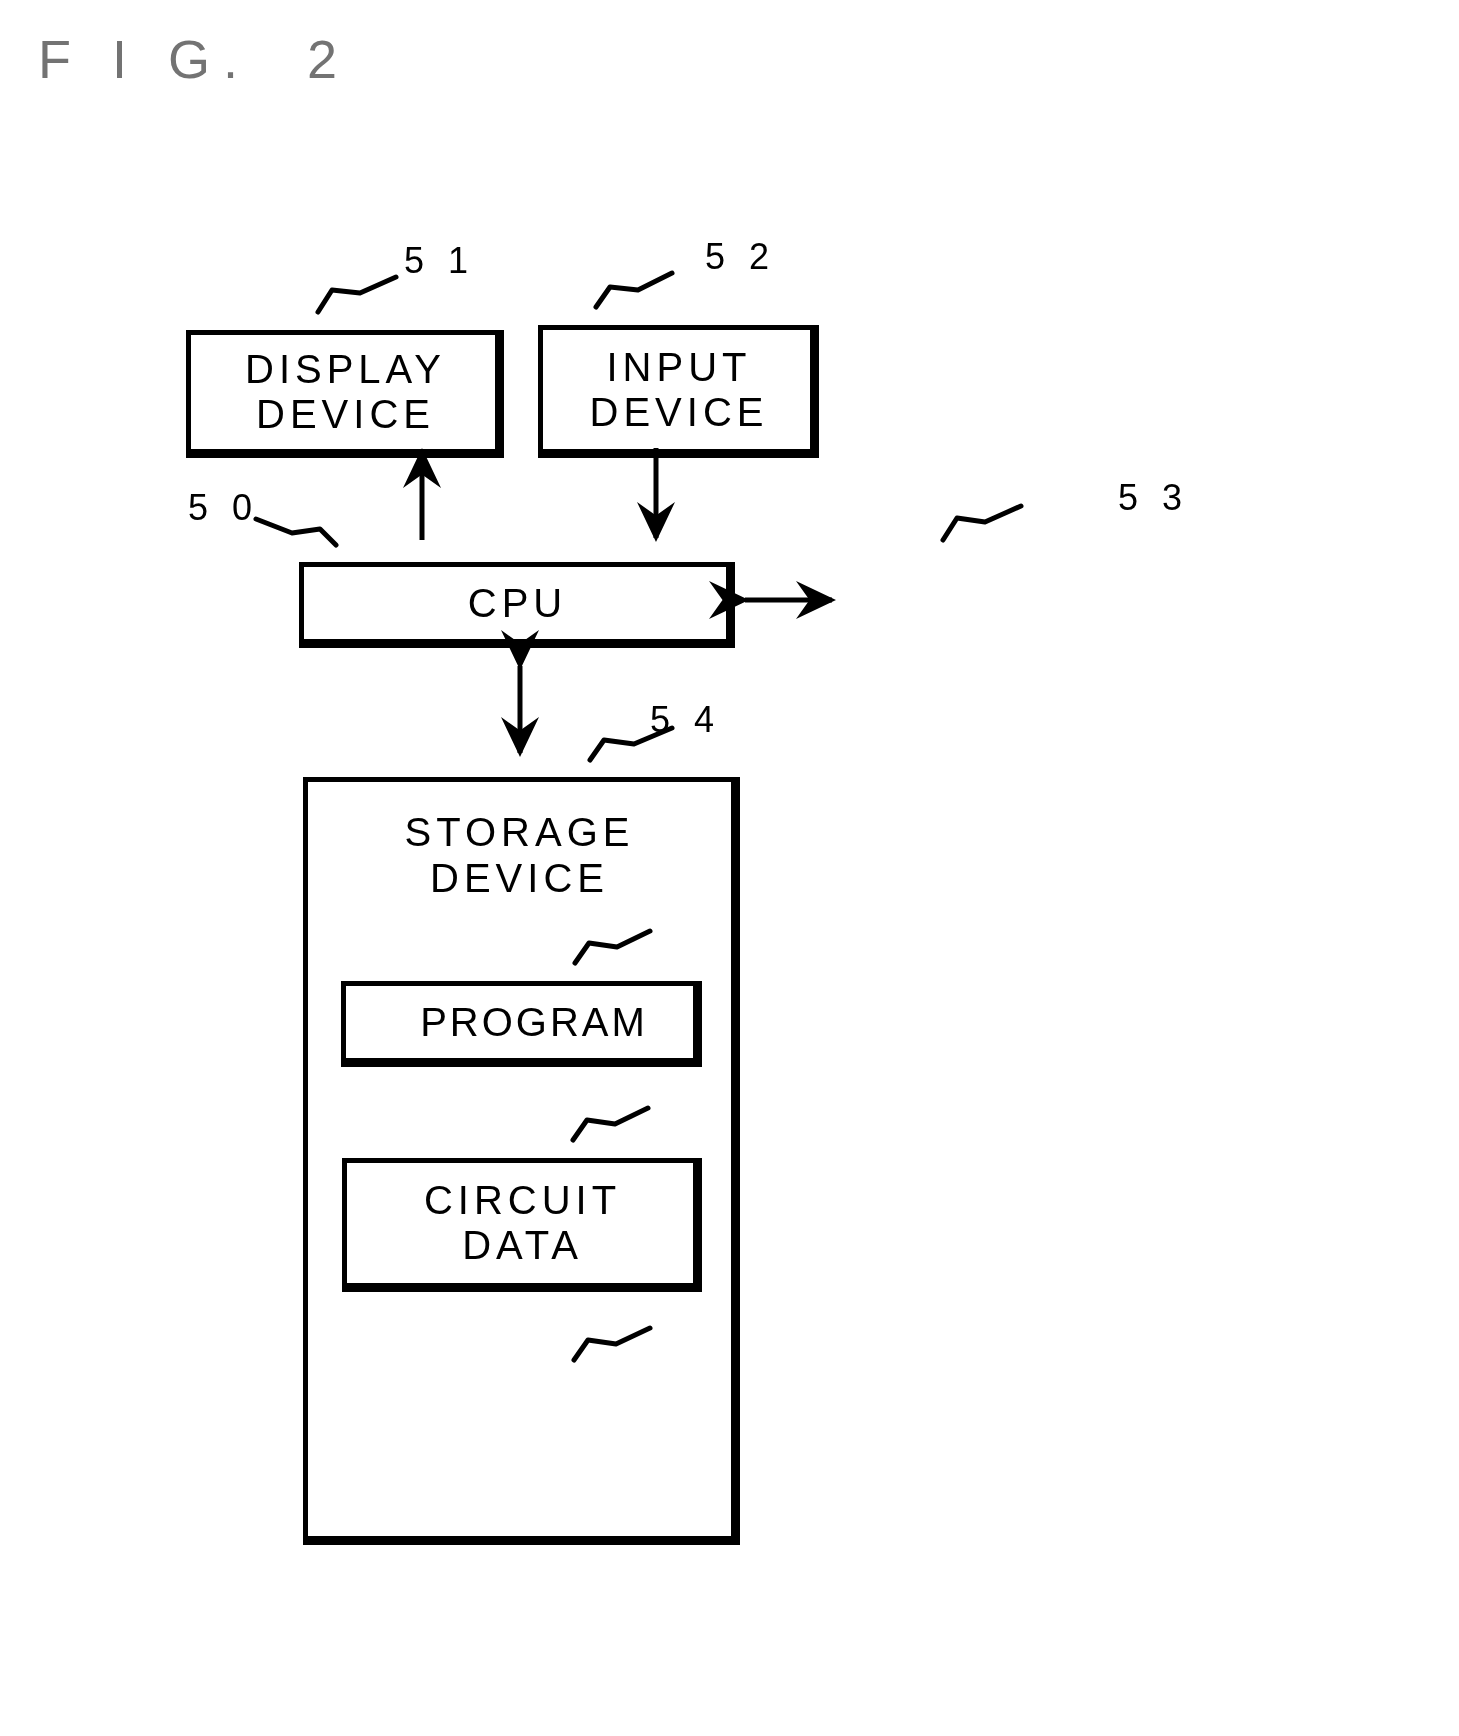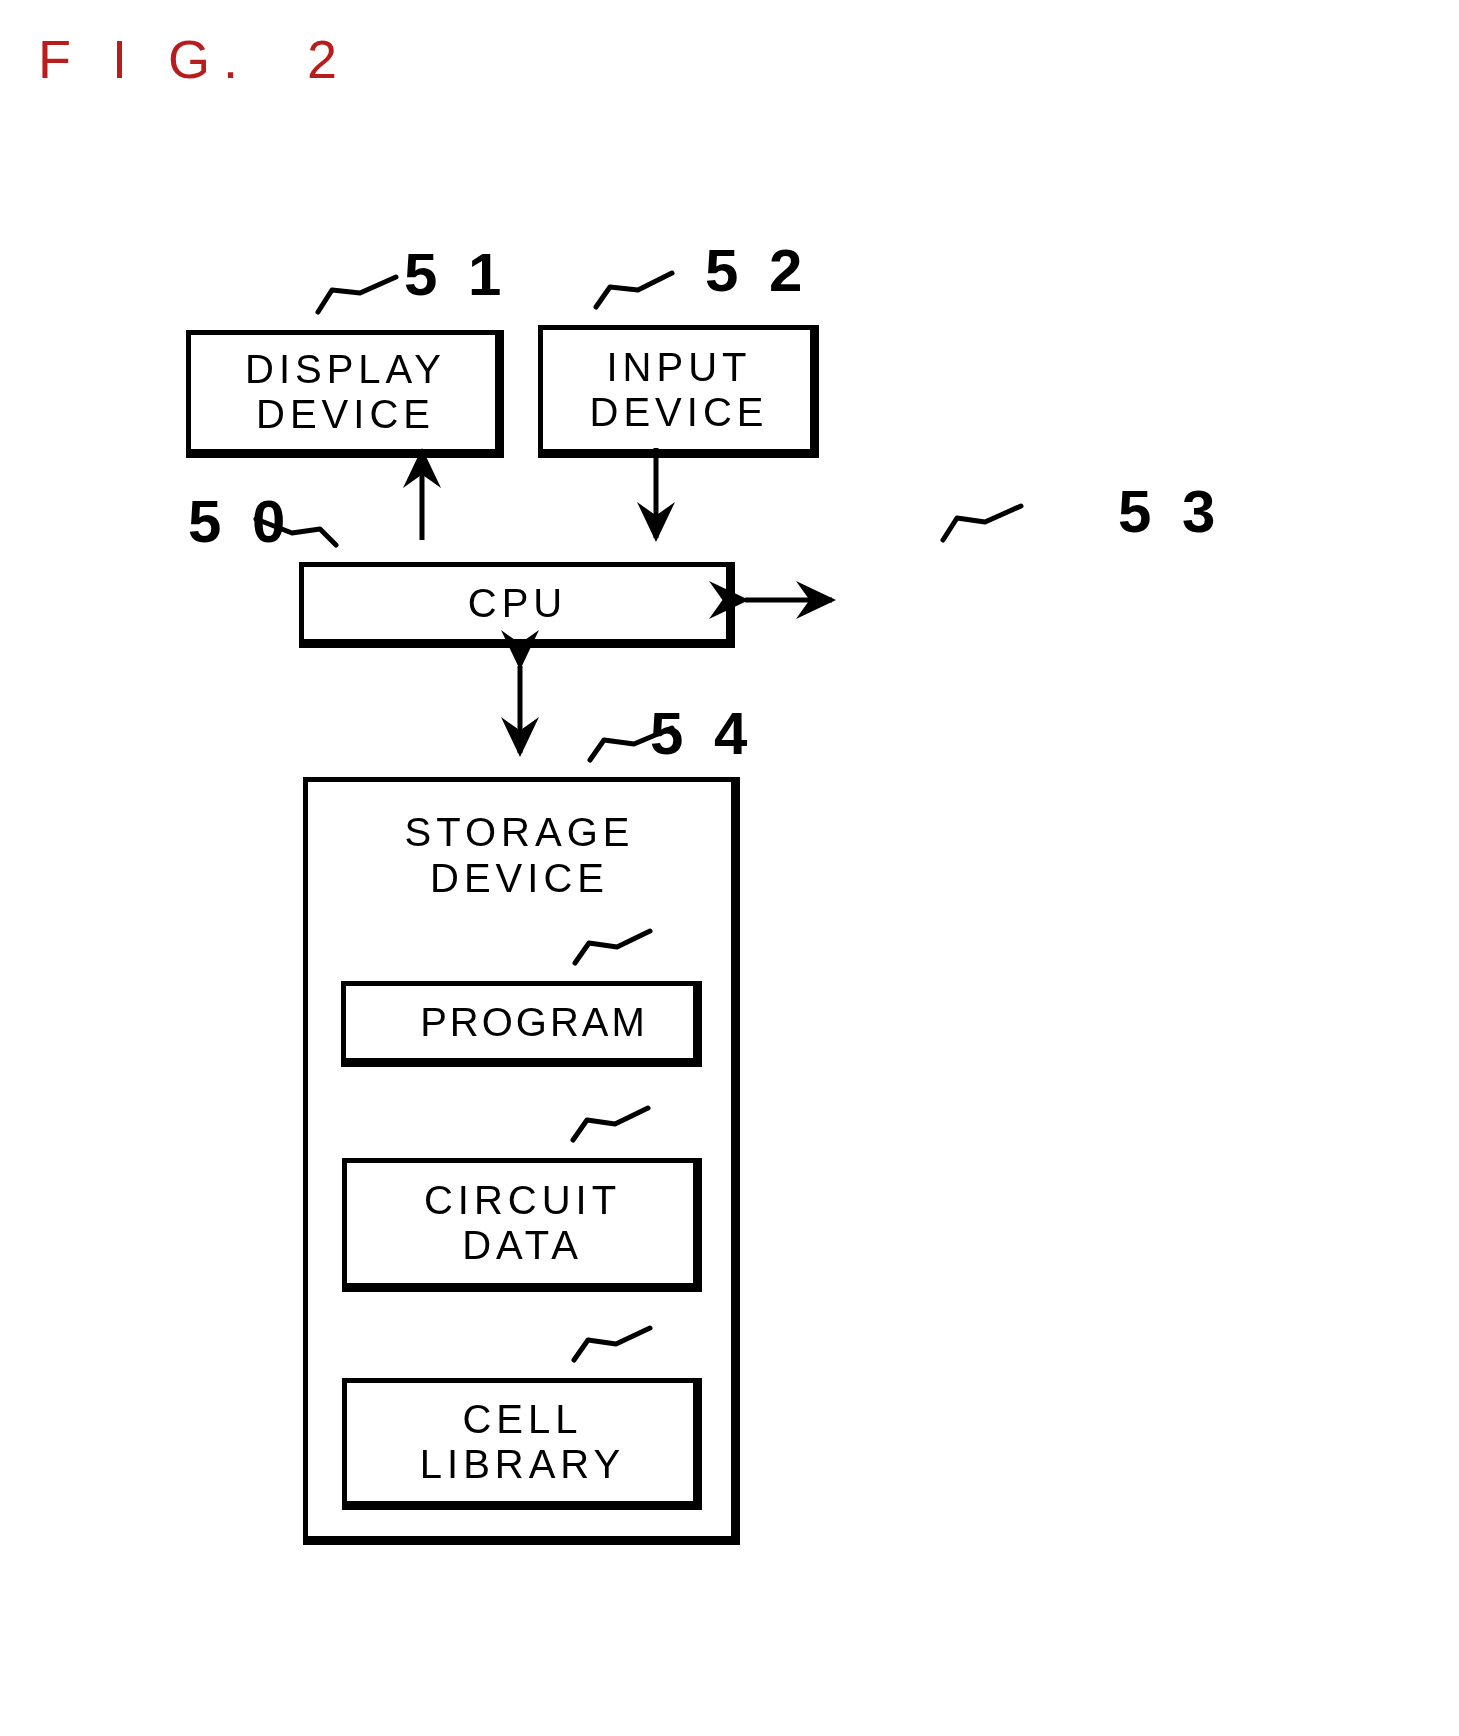--- a/index.html
+++ b/index.html
@@ -19,21 +19,21 @@
   }
 
   
   .fig-title {
     position: absolute;
     left: 38px;
     top: 28px;
     font-size: 54px;
     letter-spacing: 13px;
     font-weight: 400;
-    color: #b91c1c;
+    color: #737373;
     white-space: pre;
   }
 
   
   .box {
     position: absolute;
     box-sizing: border-box;
     background: #ffffff;
     border: 5px solid #000000;
     border-right-width: 9px;
@@ -66,24 +66,24 @@
     text-align: center;
     font-size: 40px;
     line-height: 1.15;
     letter-spacing: 5px;
     white-space: pre-line;
   }
 
   
   .ref-num {
     position: absolute;
-    font-size: 60px;
+    font-size: 36px;
     letter-spacing: 7px;
     white-space: pre;
-    font-weight: 700;
+    font-weight: 400;
   }
 
   
   #wires {
     position: absolute;
     left: 0;
     top: 0;
     width: 1459px;
     height: 1736px;
     pointer-events: none;
@@ -127,24 +127,20 @@
 
   <div class="box" style="left:341px; top:961px; width:361px; height:86px;padding-left:24px;">
     <span class="box-label small-ls">PROGRAM</span>
   </div>
 
   <div class="box" style="left:342px; top:1138px; width:360px; height:134px;">
     <span class="box-label">CIRCUIT
 DATA</span>
   </div>
 
-  <div class="box" style="left:342px; top:1358px; width:360px; height:132px;">
-    <span class="box-label">CELL
-LIBRARY</span>
-  </div>
 
   <svg id="wires" viewBox="0 0 1459 1736" xmlns="http://www.w3.org/2000/svg">
     <defs>
       <marker id="ah" markerWidth="9" markerHeight="9" refX="7.6" refY="4.5" orient="auto" markerUnits="strokeWidth">
         <path d="M0.4,0.7 L8.4,4.5 L0.4,8.3 L3.1,4.5 Z" fill="#000"></path>
       </marker>
     </defs>
 
     <g stroke="#000" stroke-width="5" fill="none" stroke-linecap="round" stroke-linejoin="round">
       <path d="M318,312 L332,290 L360,293 L396,277"></path>

